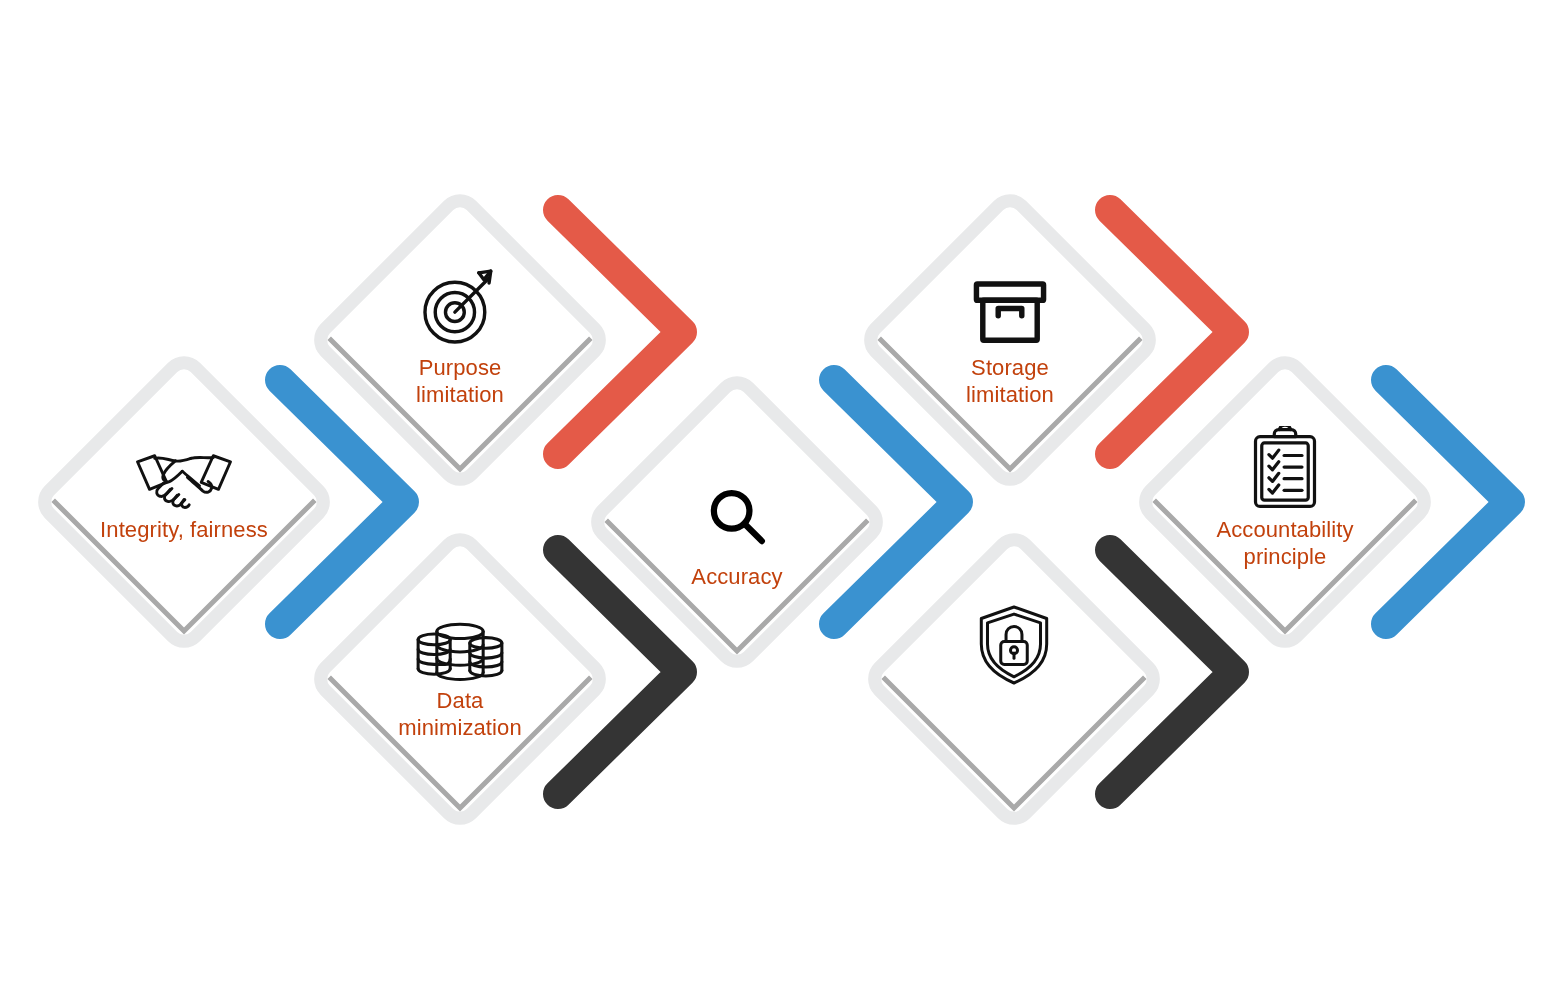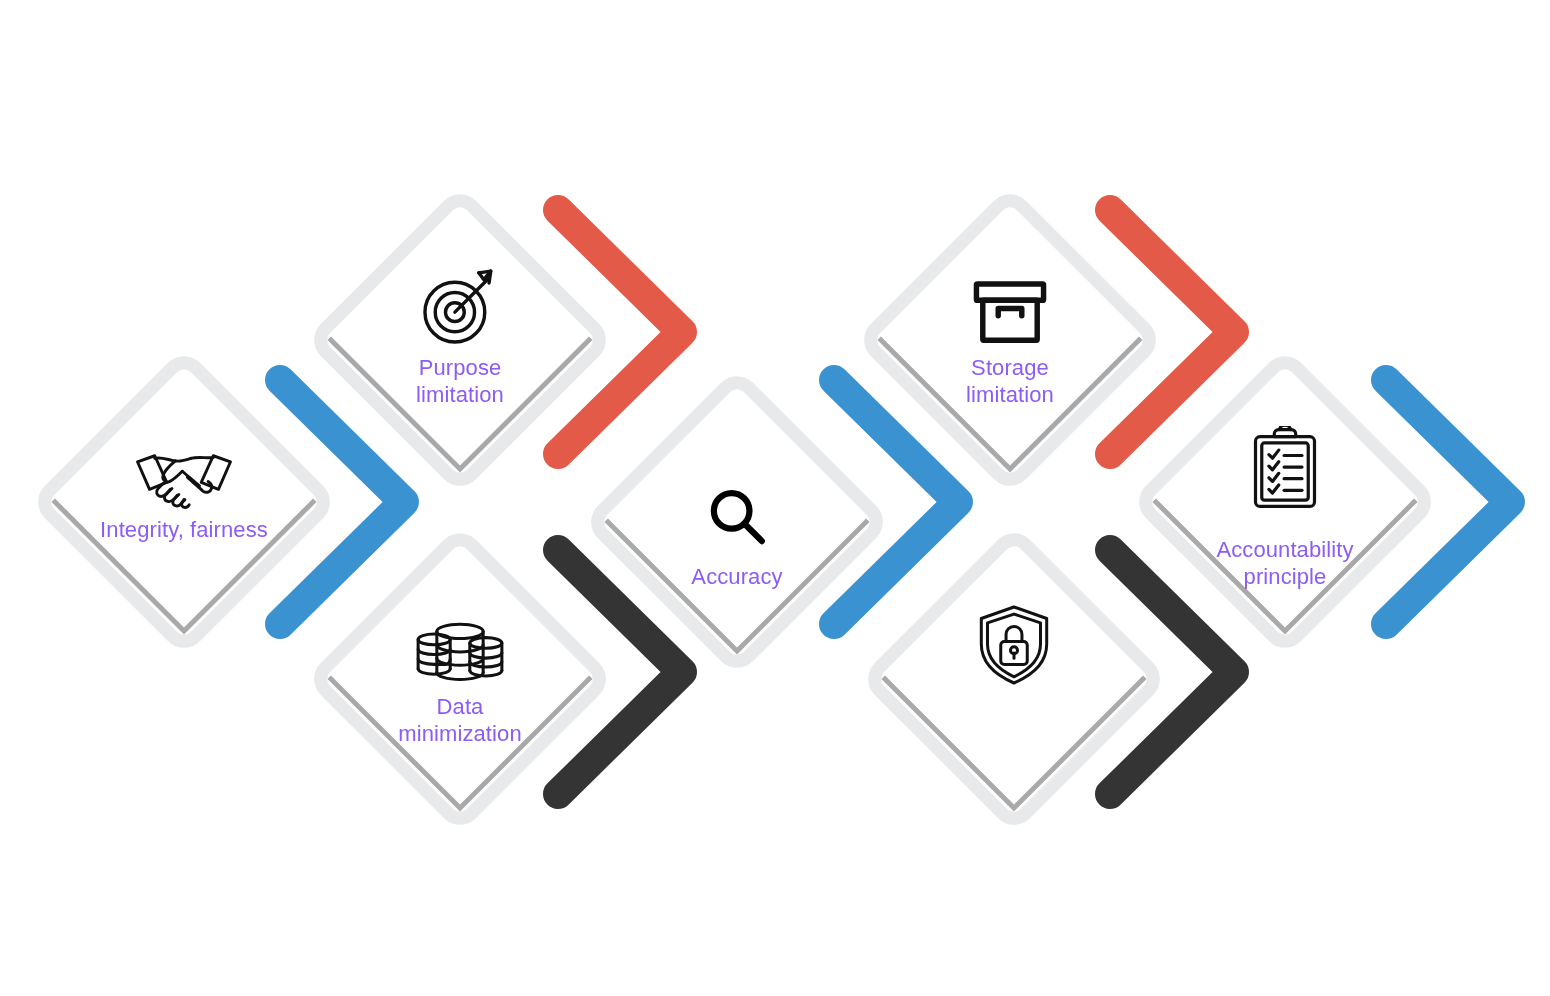--- a/index.html
+++ b/index.html
@@ -6,21 +6,21 @@
   body{width:1550px;height:996px;overflow:hidden;font-family:"Liberation Sans",sans-serif;}
   #stage{position:relative;width:1550px;height:996px;background:#fff;}
 
   
   .node{position:absolute;width:292px;height:292px;}
   .node .dia{
     position:absolute;left:0;top:0;width:292px;height:292px;
   }
   .node .lbl{
     position:absolute;left:0;width:292px;text-align:center;
-    color:#8b5cf6;line-height:1.22;letter-spacing:.1px;
+    color:#c2410c;line-height:1.22;letter-spacing:.1px;
     font-family:"Liberation Sans",sans-serif;
     -webkit-font-smoothing:antialiased;
   }
   .node .ico{
     position:absolute;left:0;width:292px;display:flex;justify-content:center;align-items:flex-end;
   }
 
   
   .chev{position:absolute;}
   .f19{font-size:22px;}
@@ -123,21 +123,21 @@
     <path d="M66 52 C66 55.3 74 58 84 58 C94 58 102 55.3 102 52"></path>
     <path d="M66 62 C66 65.3 74 68 84 68 C94 68 102 65.3 102 62"></path>
     <ellipse cx="55" cy="18" rx="26" ry="8"></ellipse>
     <path d="M29 18 V64"></path>
           <path d="M81 18 V64"></path>
     <path d="M29 33 C29 37.4 40.6 41 55 41 C69.4 41 81 37.4 81 33"></path>
     <path d="M29 48 C29 52.4 40.6 56 55 56 C69.4 56 81 52.4 81 48"></path>
     <path d="M29 64 C29 68.4 40.6 72 55 72 C69.4 72 81 68.4 81 64"></path>
   </svg>
       </div>
-      <div class="lbl f19" style="top: 161px; text-align: center;">
+      <div class="lbl f19" style="top: 155px; text-align: center;">
         <div>Data</div>
         <div>minimization</div>
       </div>
     </div>
     <div class="node" style="left: 591px; top: 376px;">
       <svg class="dia" width="292" height="292" viewBox="0 0 292 292">
         <g transform="rotate(45 146 146)">
           <rect x="42.762409946764066" y="42.762409946764066" width="206.47518010647187" height="206.47518010647187" rx="16" fill="none" stroke="#e8e9ea" stroke-width="13"></rect>
           <rect x="52.762409946764066" y="52.762409946764066" width="186.47518010647187" height="186.47518010647187" rx="8" fill="#ffffff"></rect>
           <path d="M 237.23759005323592 54.762409946764066 L 237.23759005323592 237.23759005323592 L 54.762409946764066 237.23759005323592" fill="none" stroke="#a9a9a9" stroke-width="5" stroke-linecap="square"></path>
@@ -209,18 +209,18 @@
     <path d="M21 32 l4 4 l7 -9"></path>
           <path d="M38 33 H58"></path>
     <path d="M21 45 l4 4 l7 -9"></path>
           <path d="M38 46 H58"></path>
     <path d="M21 58 l4 4 l7 -9"></path>
           <path d="M38 59 H58"></path>
     <path d="M21 71 l4 4 l7 -9"></path>
           <path d="M38 72 H58"></path>
   </svg>
       </div>
-      <div class="lbl f19" style="top: 161px; margin-top: 20px;">
+      <div class="lbl f19" style="top: 161px;">
         <div>Accountability</div>
         <div>principle</div>
       </div>
     </div>
   </div>
 
 </body></html>

